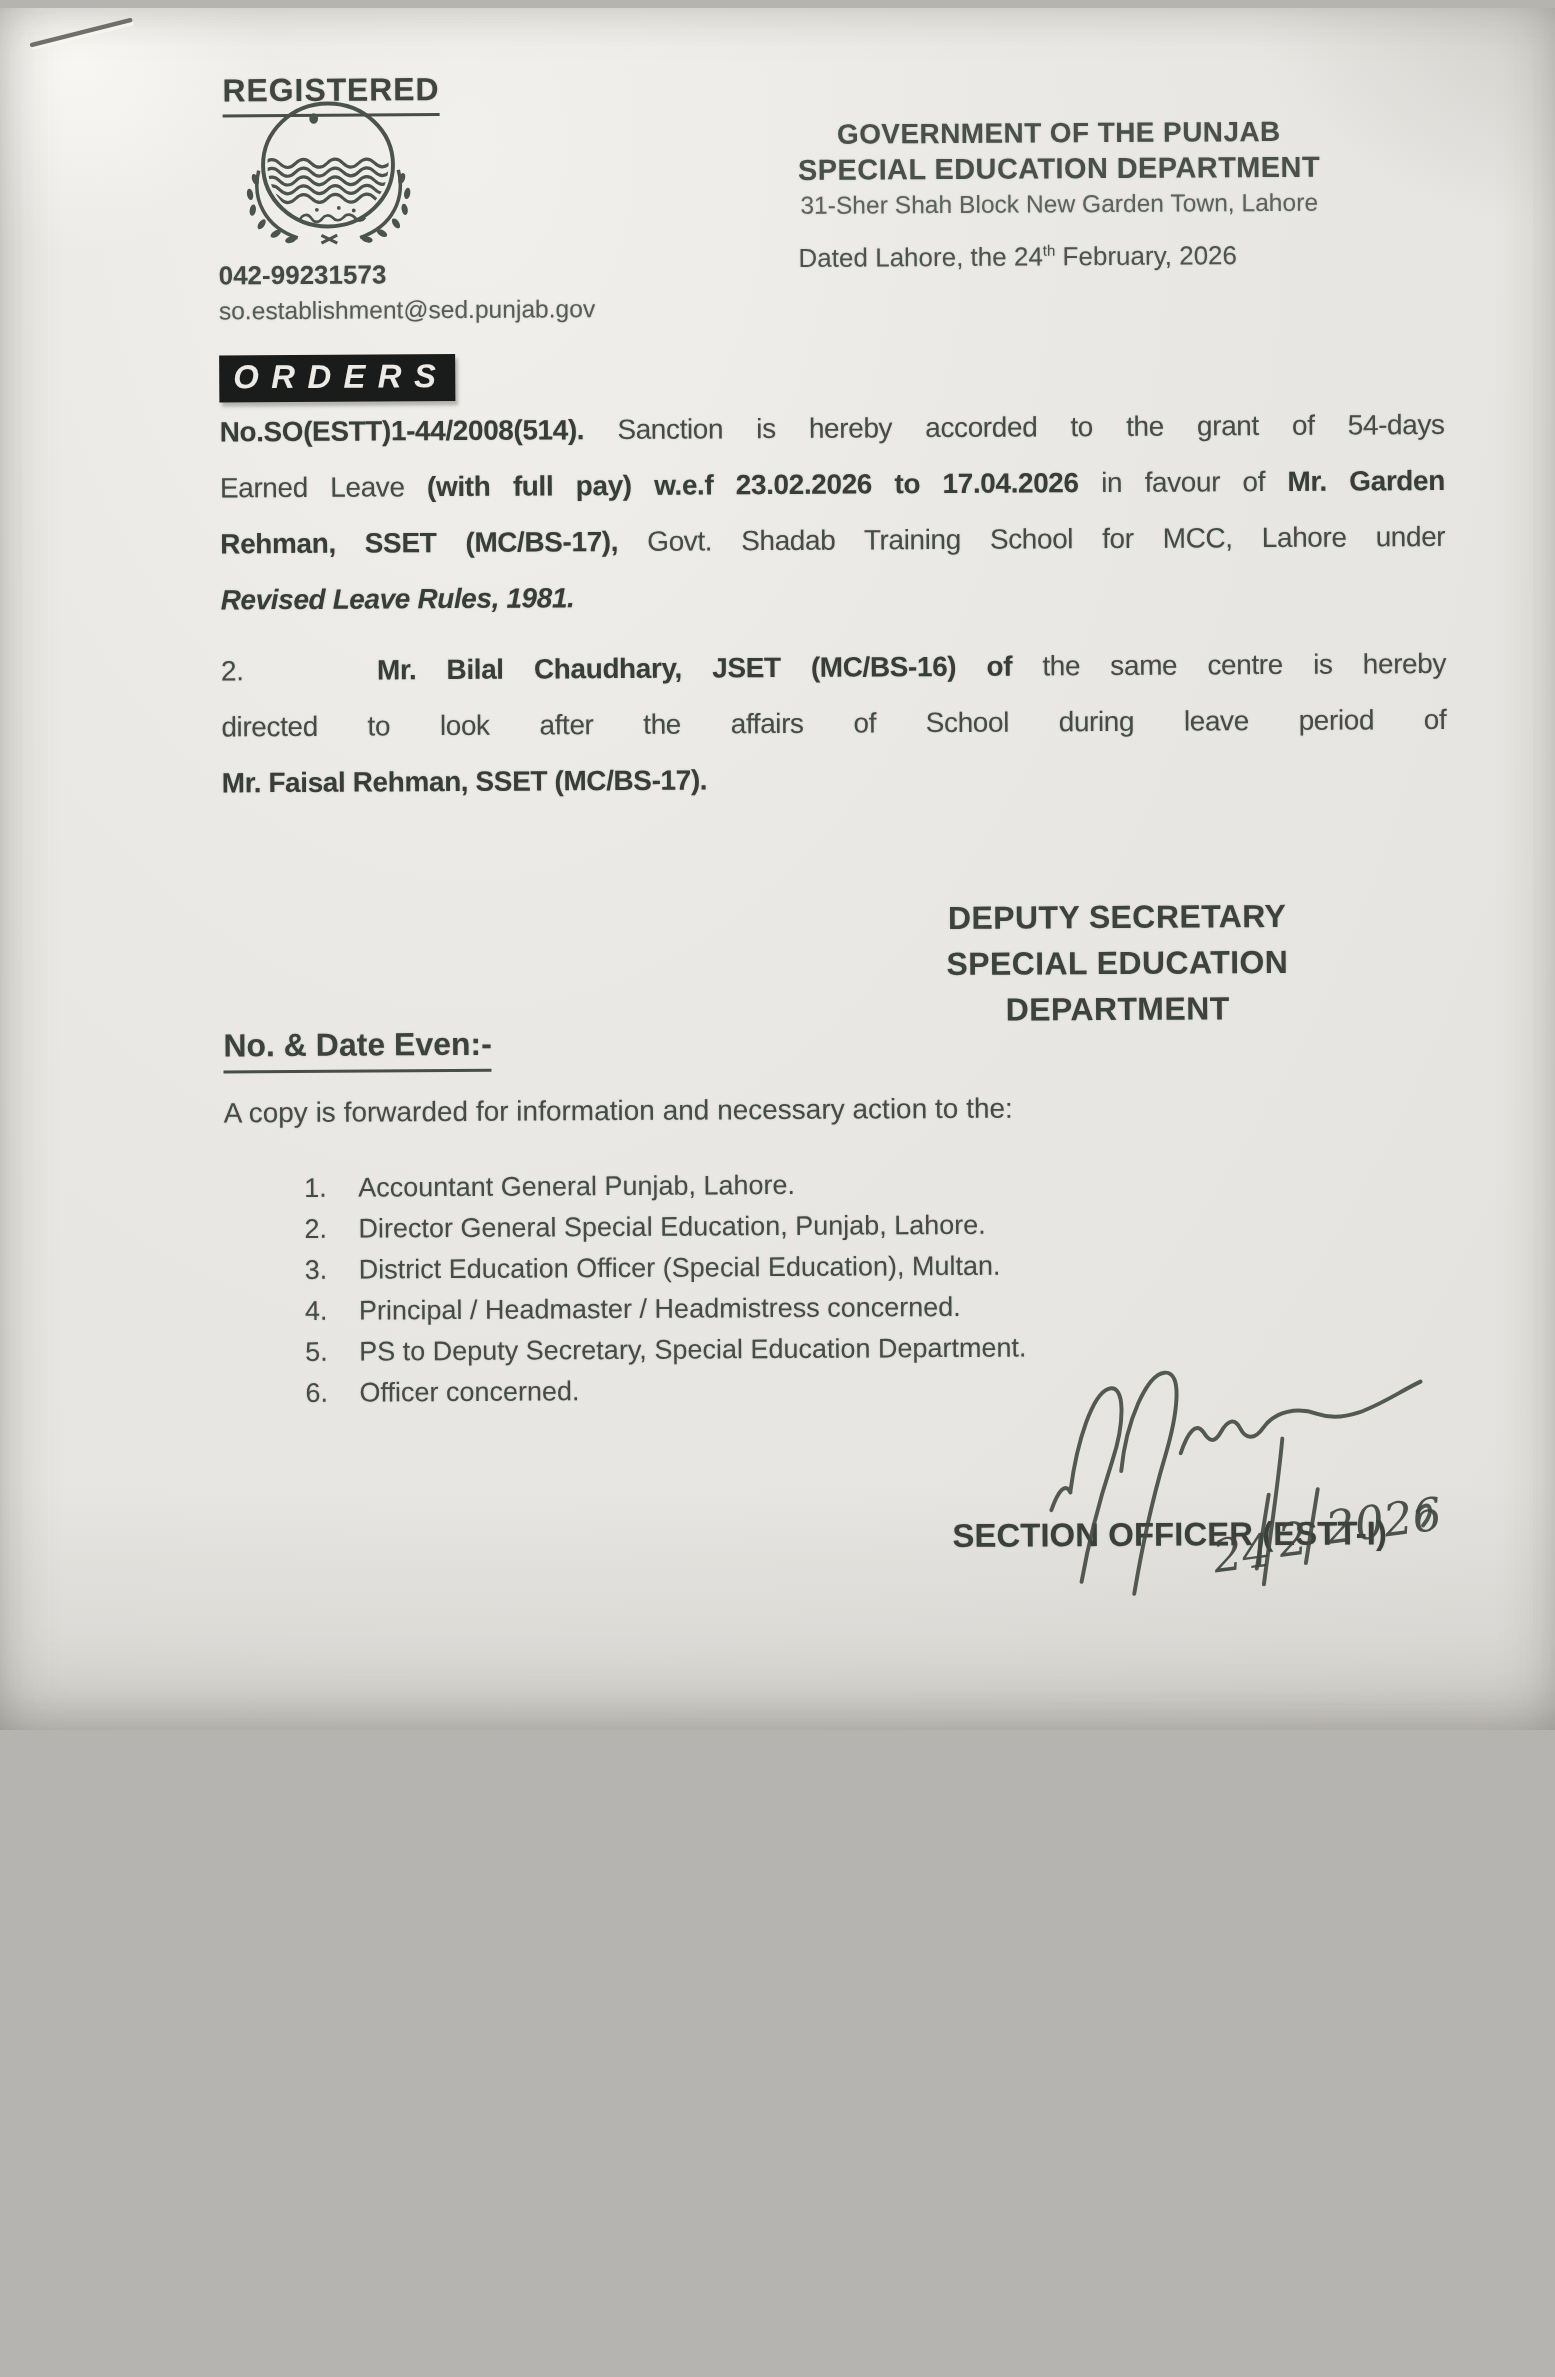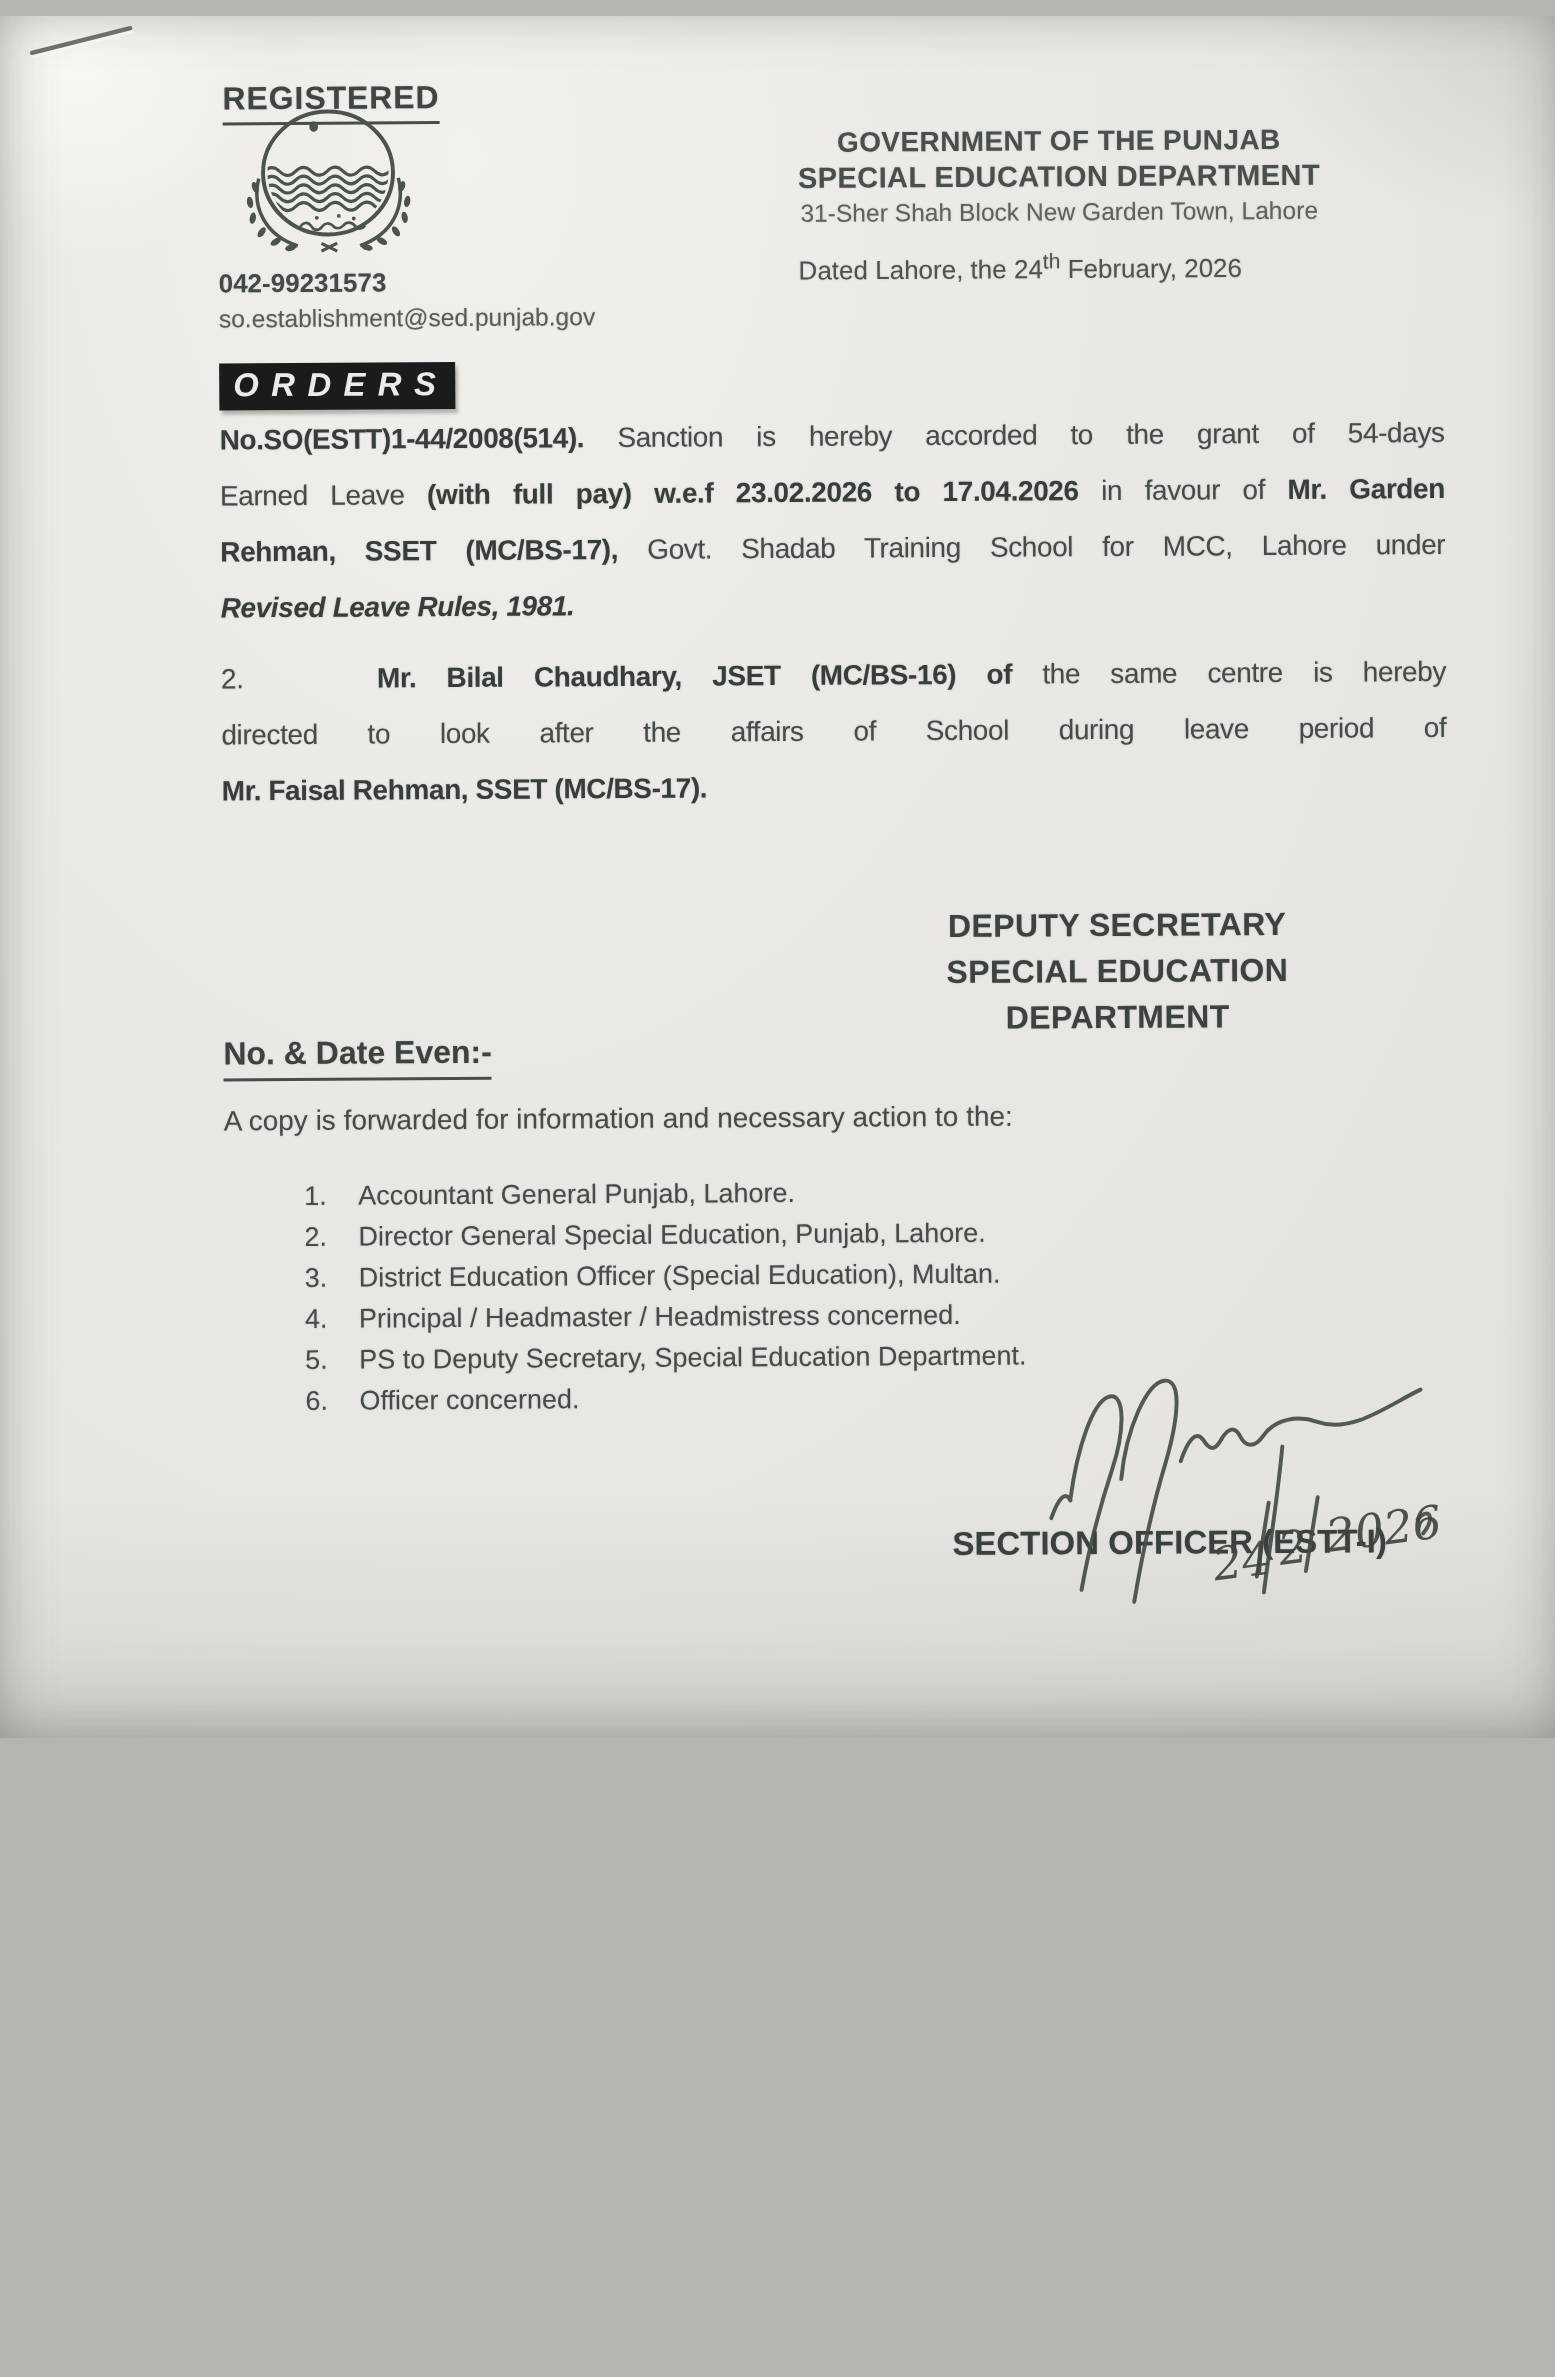--- a/index.html
+++ b/index.html
@@ -1,20 +1,20 @@
 <!DOCTYPE html>
 <html style="font-size:14px"><head>
 <meta charset="utf-8">
 <style>
   html, body { margin: 0; padding: 0; background: #b5b4b0; }
   * { box-sizing: border-box; }
   #paper {
     position: relative;
     width: 1555px; height: 1722px;
-    margin: 16px auto;
+    margin: 8px auto;
     font-family: "Liberation Sans", "DejaVu Sans", sans-serif;
     background:
       radial-gradient(circle at 79px 53px, rgba(250,249,245,0.85) 0%, rgba(250,249,245,0) 193px),
       radial-gradient(ellipse at 30% 8%, #f1f0ec 0%, #eae9e5 35%, #e7e6e2 60%, #e2e1dd 100%);
     box-shadow:
       inset 24.6px 0 61px -30px rgba(100,98,92,0.35),
       inset -24.6px 0 61px -30px rgba(100,98,92,0.30),
       inset 0 -44px 79px -39px rgba(100,98,92,0.45),
       inset 0 30px 61px -39px rgba(100,98,92,0.22);
     overflow: hidden;
@@ -47,21 +47,21 @@
   .registered {
     left: 222px; top: 61px;
     font-size: 32px; font-weight: bold; letter-spacing: 0.9px; color: #3f4541;
     border-bottom: 3.5px solid #474d49; padding-bottom: 5.3px;
   }
   .lh-center { left: 720px; top: 108px; width: 676px; text-align: center; }
   .lh-line1 { font-size: 28px; font-weight: bold; color: #49504b; letter-spacing: 0.4px; line-height: 37px; }
   .lh-line2 { font-size: 29px; font-weight: bold; color: #49504b; letter-spacing: 0.4px; line-height: 35px; }
   .lh-addr  { font-size: 24.6px; color: #5c635d; line-height: 35px; }
   .dateline { left: 797px; top: 235px; font-size: 26px; color: #4d534e; }
-  .dateline sup { font-size: 21px; }
+  .dateline sup { font-size: 15px; }
   .phone { left: 217px; top: 249px; font-size: 26px; font-weight: bold; color: #434a45; }
   .email { left: 217px; top: 286px; font-size: 24.6px; color: #565d57; }
 
   .orders-badge {
     left: 217px; top: 344px;
     background: #1a1c1b; color: #eceae6;
     font-size: 33px; font-weight: bold; font-style: italic;
     letter-spacing: 12.3px; padding: 2.6px 7px 6.1px 14px;
     box-shadow: 2.6px 4.4px 3.5px rgba(110,110,104,0.45);
   }

